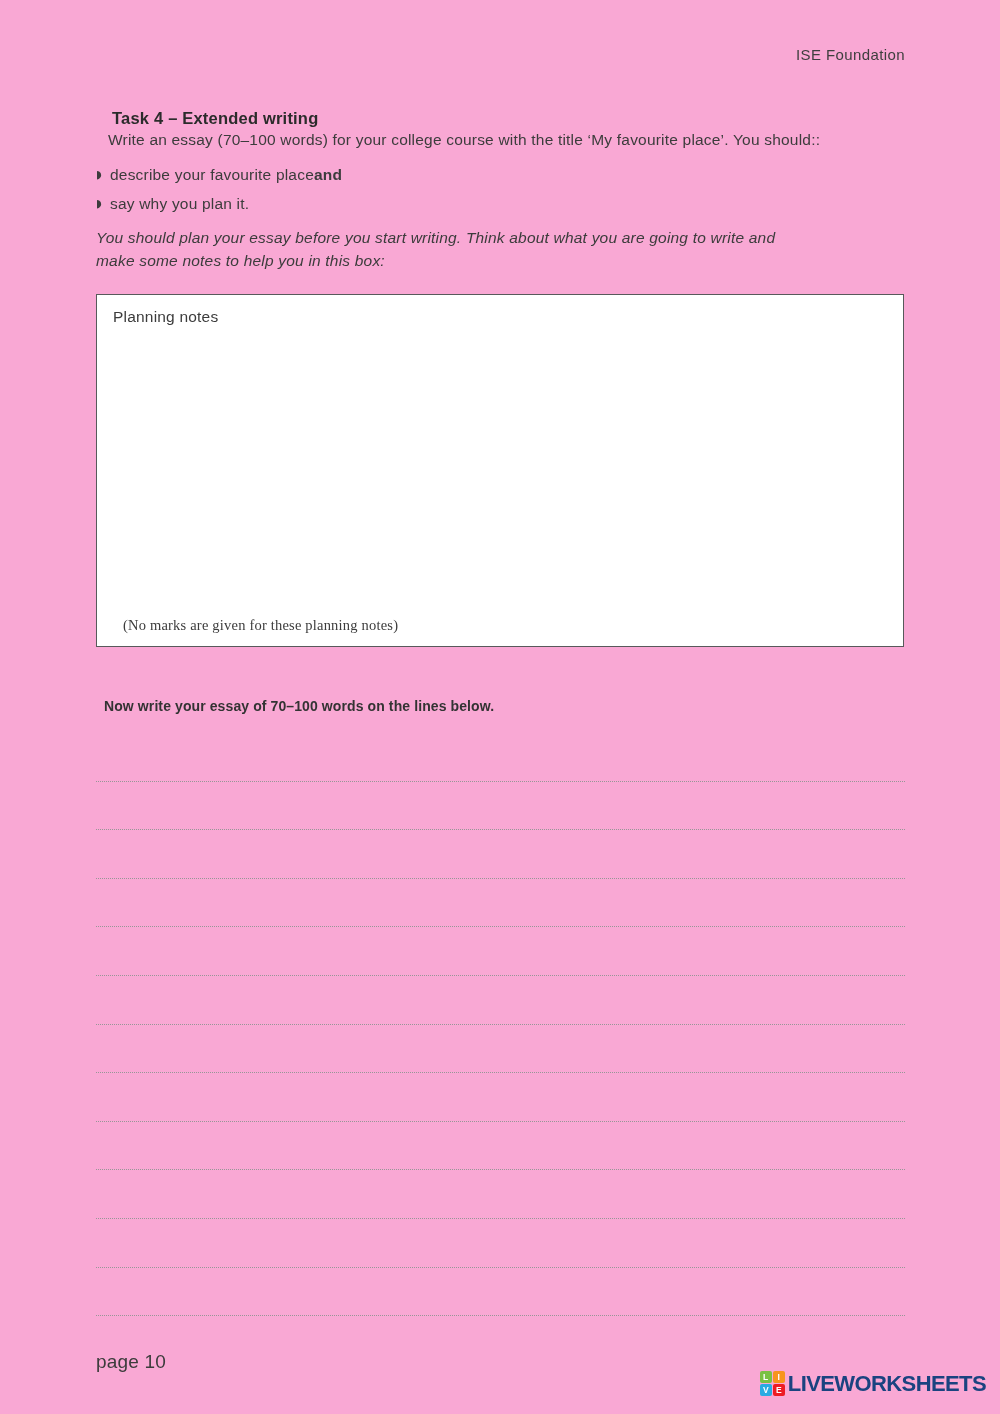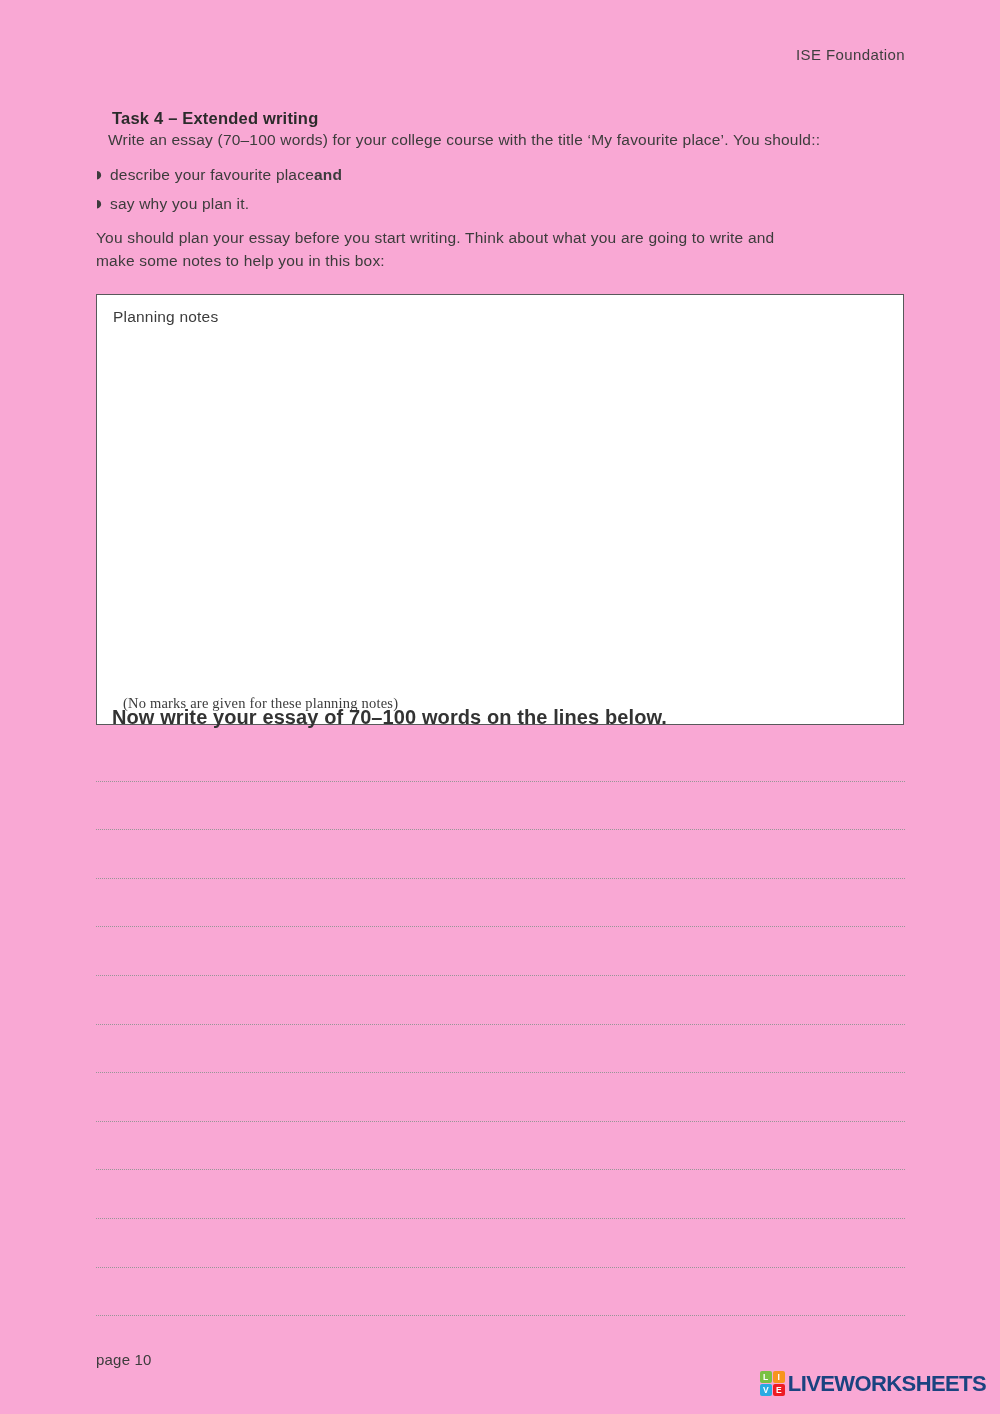--- a/index.html
+++ b/index.html
@@ -10,32 +10,32 @@
 
   .task-title{position:absolute;top:93px;left:96px;margin:16px;font-size:16.5px;font-weight:bold;color:#2b2b2b;}
 
   .intro{position:absolute;top:117px;left:96px;width:818px;margin:12px;font-size:15.5px;line-height:21px;}
 
   .bullets{position:absolute;top:160px;left:96px;font-size:15.5px;}
   .bullet{display:flex;align-items:center;height:29px;}
   .glyph{font-family:"DejaVu Sans",sans-serif;font-size:11px;margin-right:8px;color:#3c3c3c;line-height:1;}
   .b{font-weight:bold;}
 
-  .plan{position:absolute;top:227px;left:96px;width:818px;margin:0;font-size:15.5px;line-height:22.5px;white-space:pre-line;}
+  .plan{position:absolute;top:227px;left:96px;width:818px;margin:0;font-size:15.5px;line-height:22.5px;white-space:pre-line;font-style:italic;}
 
-  .planning-box{position:absolute;top:294px;left:96px;width:808px;height:431px;border:1px solid #58595b;box-sizing:border-box;background:#fff;}
+  .planning-box{position:absolute;top:294px;left:96px;width:808px;height:353px;border:1px solid #58595b;box-sizing:border-box;background:#fff;}
   .box-label{position:absolute;top:13px;left:16px;font-size:15.5px;color:#3c3c3c;}
   .box-note{position:absolute;bottom:12px;left:26px;font-size:14.5px;color:#3c3c3c;font-family:Liberation Serif, serif;}
 
-  .instruction{position:absolute;top:690px;left:96px;margin:16px;font-size:20px;font-weight:bold;color:#333333;letter-spacing:.1px;}
+  .instruction{position:absolute;top:690px;left:96px;margin:8px;font-size:14px;font-weight:bold;color:#333333;letter-spacing:.1px;}
 
   .essay-lines{position:absolute;top:733px;left:96px;width:809px;}
   .essay-line{height:47.6px;border-bottom:1px dotted #979797;cursor:text;}
 
-  .footer-left{position:absolute;top:1351px;left:96px;font-size:15px;}
+  .footer-left{position:absolute;top:1351px;left:96px;font-size:19px;}
   .footer-right{position:absolute;top:1351px;right:95px;font-size:15px;}
   .footer-right b{font-weight:bold;}
 
   .logo{position:absolute;top:1371px;right:14px;display:flex;align-items:center;gap:3px;cursor:pointer;}
   .logo-grid{display:grid;grid-template-columns:12px 12px;grid-auto-rows:12px;gap:1px;}
   .logo-sq{display:flex;align-items:center;justify-content:center;color:#fff;font-size:8.5px;
            font-weight:bold;border-radius:2px;line-height:1;}
   .wordmark{font-size:22px;font-weight:bold;letter-spacing:-.6px;line-height:1;}
 </style>
 </head>

